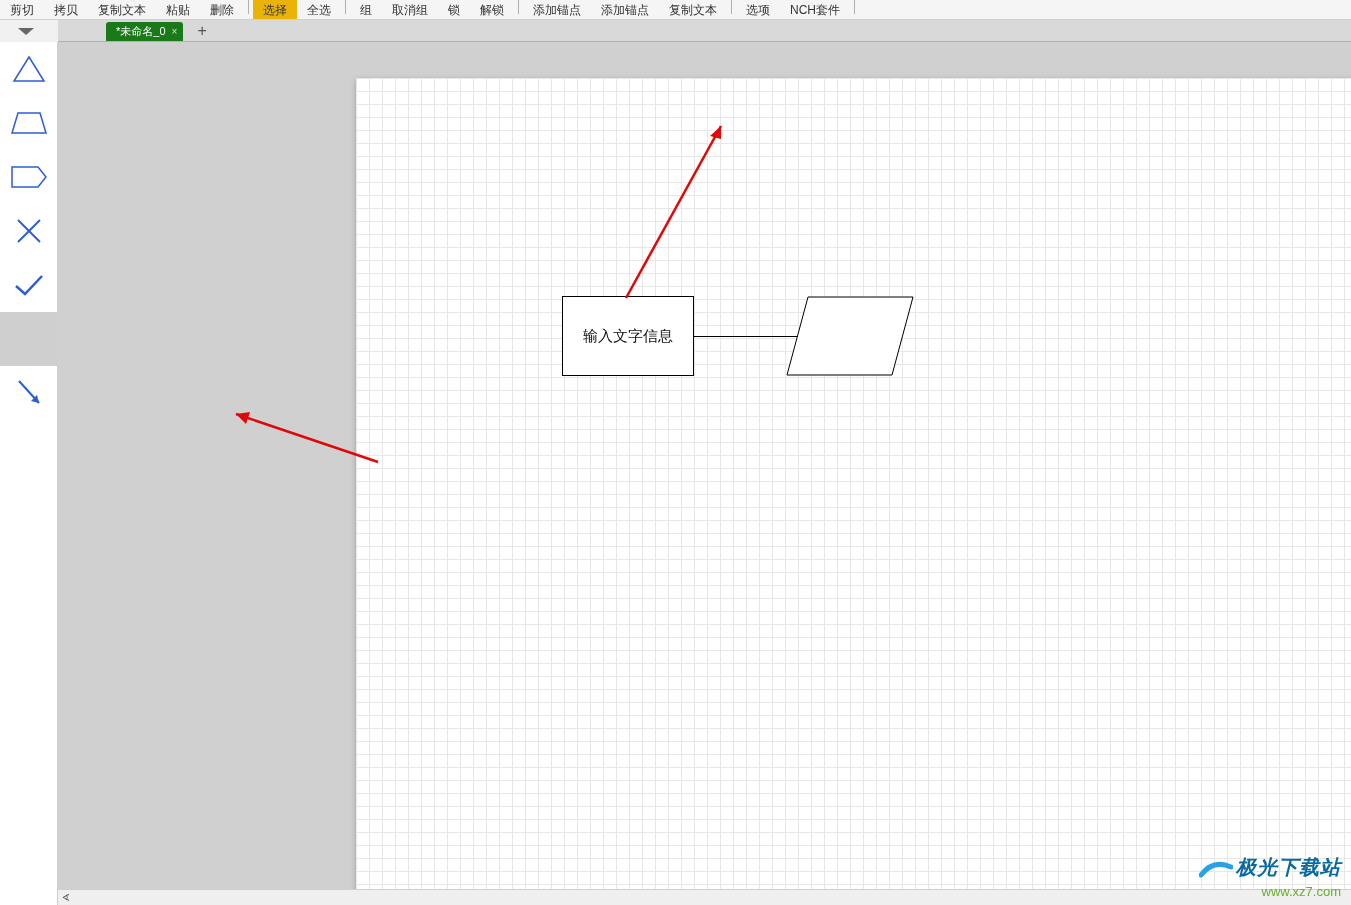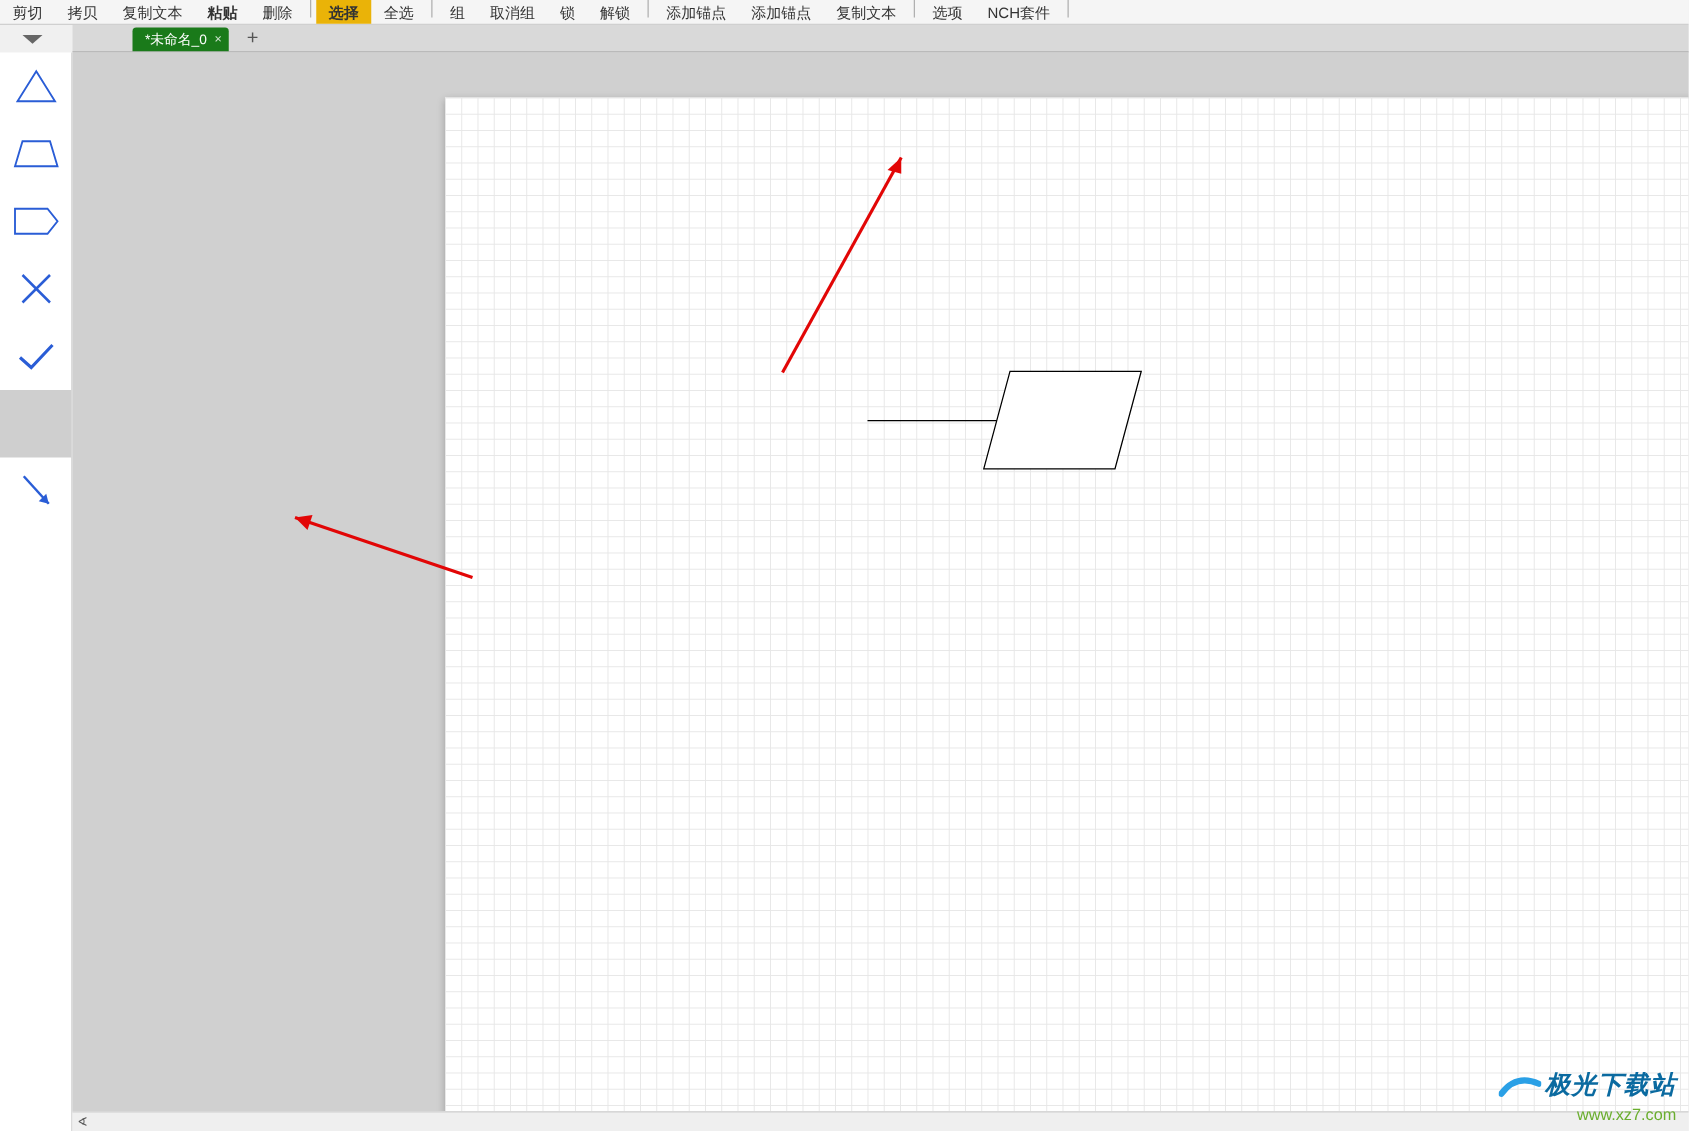--- a/index.html
+++ b/index.html
@@ -31,21 +31,21 @@
   .toolbar .item {
     padding: 2px 10px;
     color: #333;
     cursor: pointer;
     white-space: nowrap;
   }
   .toolbar .item.selected {
     background: #eab308;
   }
   .toolbar .item.bold {
-    font-weight: 700;
+    font-weight: 400;
   }
 
   
   .dropdown-tri {
     position: absolute;
     top: 28px;
     left: 18px;
     width: 0; height: 0;
     border-left: 8px solid transparent;
     border-right: 8px solid transparent;
@@ -297,20 +297,23 @@
     <svg width="32" height="32">
         <line x1="6" y1="4" x2="26" y2="26" stroke="#2a5dd6" stroke-width="2"></line>
         <polygon points="26,26 18,24 24,18" fill="#2a5dd6"></polygon>
       </svg>
   </div>
 </div>
 
 <div class="workspace">
   <div class="page">
 
+    <div class="rect-shape">
+      <span>输入文字信息</span>
+    </div>
 
     <div class="connector"></div>
 
     <div class="paral-shape">
       <svg width="128" height="80">
         <polygon points="22,1 127,1 106,79 1,79" fill="#ffffff" stroke="#000" stroke-width="1"></polygon>
       </svg>
     </div>
 
     <svg class="anno-arrow" style="top:30px;left:250px" width="140" height="200">

